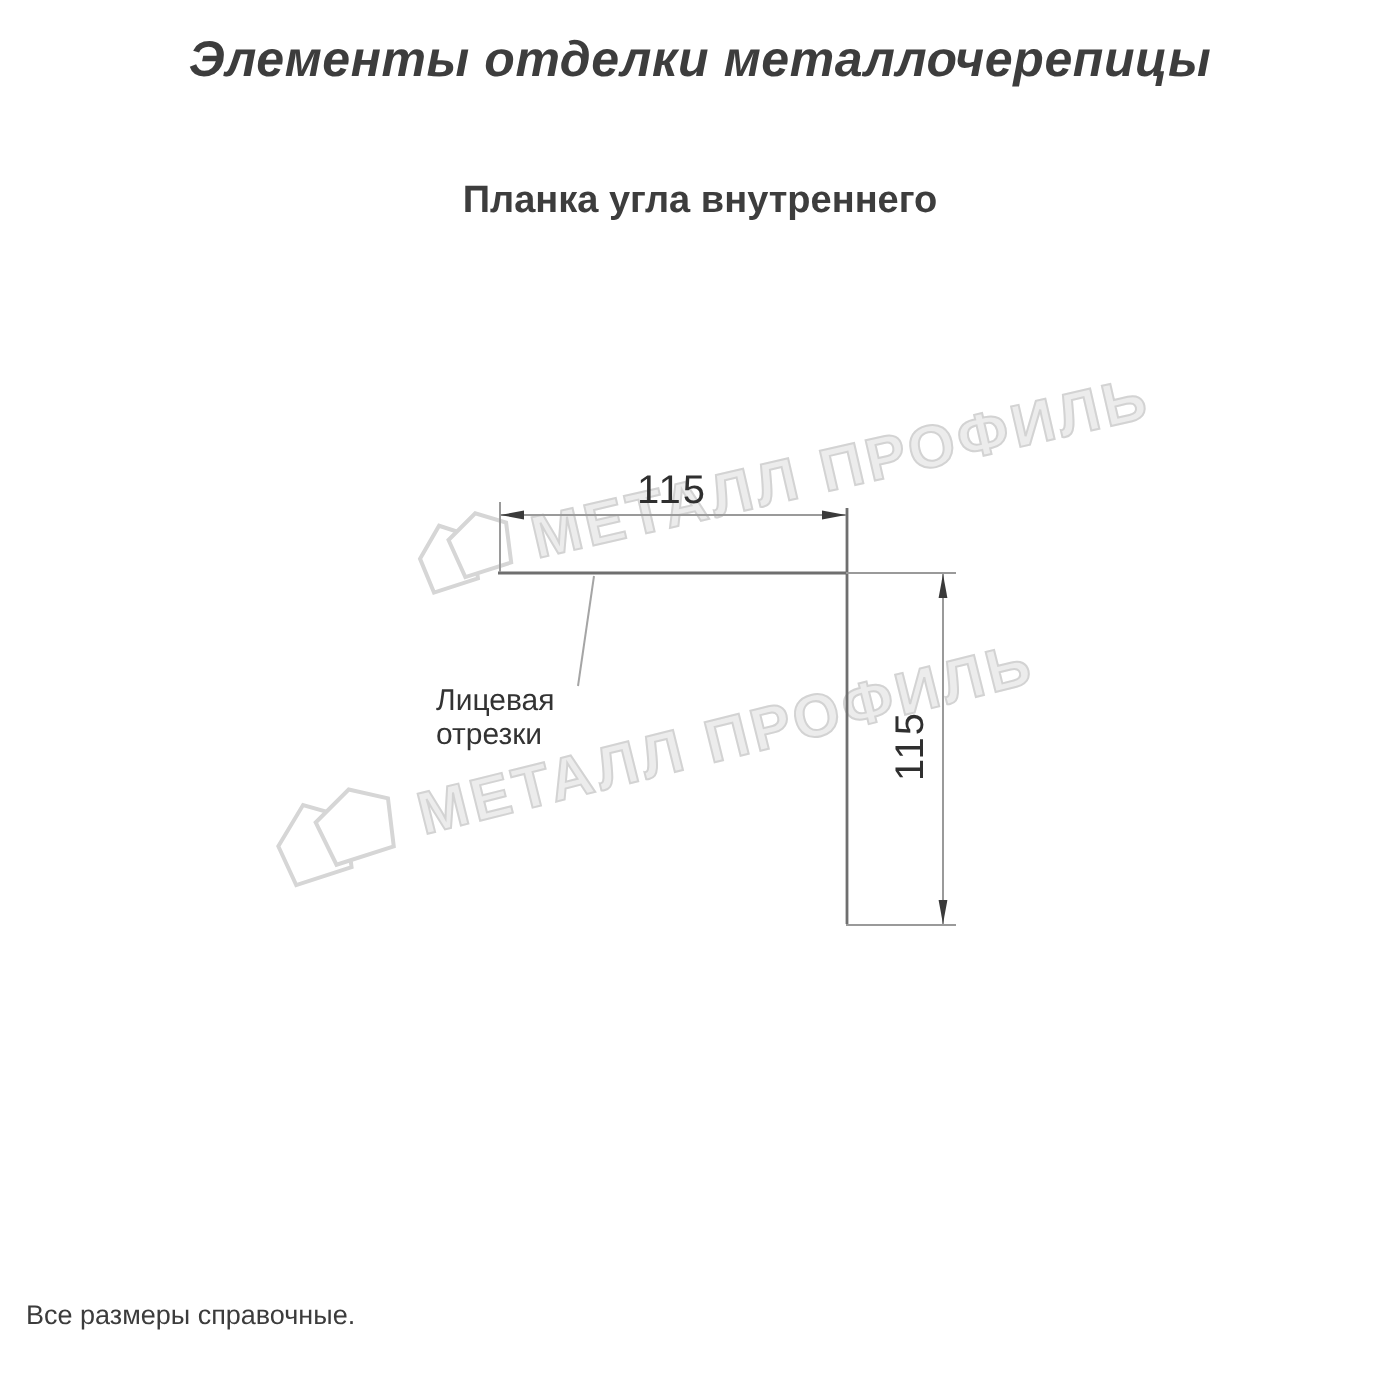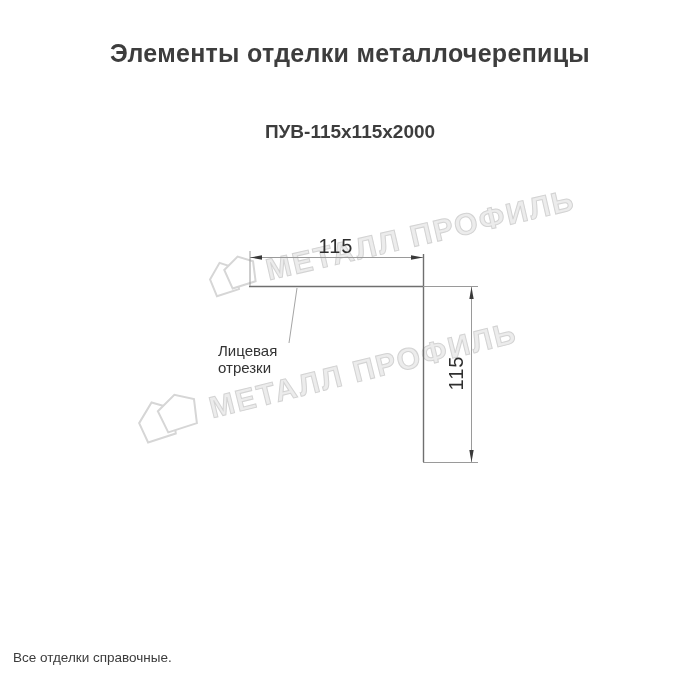--- a/index.html
+++ b/index.html
@@ -8,24 +8,25 @@
     font-family: "Liberation Sans", "DejaVu Sans", sans-serif;
     background: #ffffff;
     position: relative;
     overflow: hidden;
     color: #3a3a3a;
   }
   .page { position: absolute; inset: 0; width: 700px; height: 700px; }
 
   
   .title {
-    position: absolute; left: 0; top: 39px; width: 700px;
+    position: absolute; left: 0; top: 16px; width: 700px;
     text-align: center;
     font-size: 25px; font-weight: 700; letter-spacing: 0.3px;
     color: #3d3d3d;
+    font-style: italic;
   }
   .subtitle { position: absolute; left: 0; width: 700px; text-align: center; color: #3d3d3d; }
   .subtitle.s1 { top: 90px; font-size: 19px; font-weight: 700; }
   .subtitle.s2 { top: 121px; font-size: 19px; font-weight: 700; }
 
   
   .watermark {
     position: absolute;
     display: flex; align-items: center; gap: 8px;
     pointer-events: none;
@@ -59,21 +60,21 @@
   
   .notes { position: absolute; left: 13px; top: 649px; z-index: 3; }
   .notes .note-line { font-size: 13.5px; line-height: 17px; color: #3c3c3c; }
 </style>
 </head>
 <body>
 
 <div class="page">
 
   <div class="title">Элементы отделки металлочерепицы</div>
-  <div class="subtitle s2">ПУВ-115х115х2000</div>
+  <div class="subtitle s1">Планка угла внутреннего</div>
 
   <div class="watermark wm-a">
     <span>
       <svg width="52" height="46" viewBox="0 0 52 46">
         <path d="M3 21 L16 7 L31 16 L29 37 L6 39 Z" fill="none" stroke="#d6d6d6" stroke-width="2"></path>
         <path d="M19 15 L35 5 L49 13 L47 33 L23 35 Z" fill="#ffffff" stroke="#d6d6d6" stroke-width="2"></path>
       </svg>
     </span>
     <span class="wm-text">МЕТАЛЛ ПРОФИЛЬ</span>
   </div>
@@ -111,16 +112,16 @@
 
   <div class="dim-label dim-top">115</div>
   <div class="dim-label dim-right">115</div>
 
   <div class="face-label">
     <div>Лицевая</div>
     <div>отрезки</div>
   </div>
 
   <div class="notes">
-    <div class="note-line">Все отделки справочные.</div>
+    <div class="note-line">Все размеры справочные.</div>
   </div>
 
 </div>
 
 </body></html>

